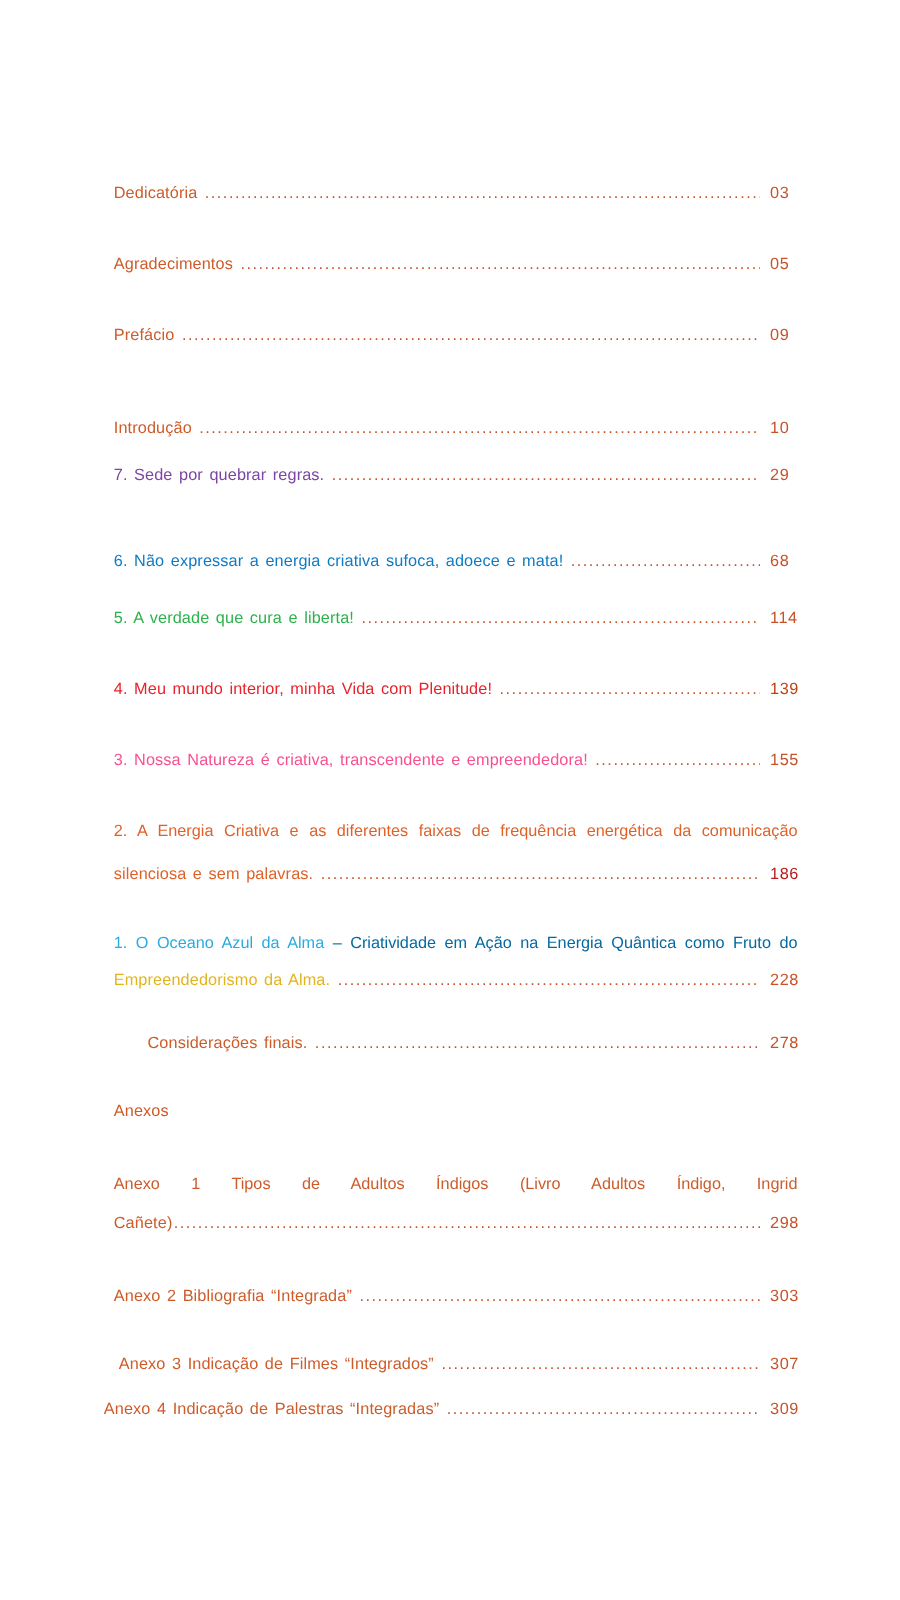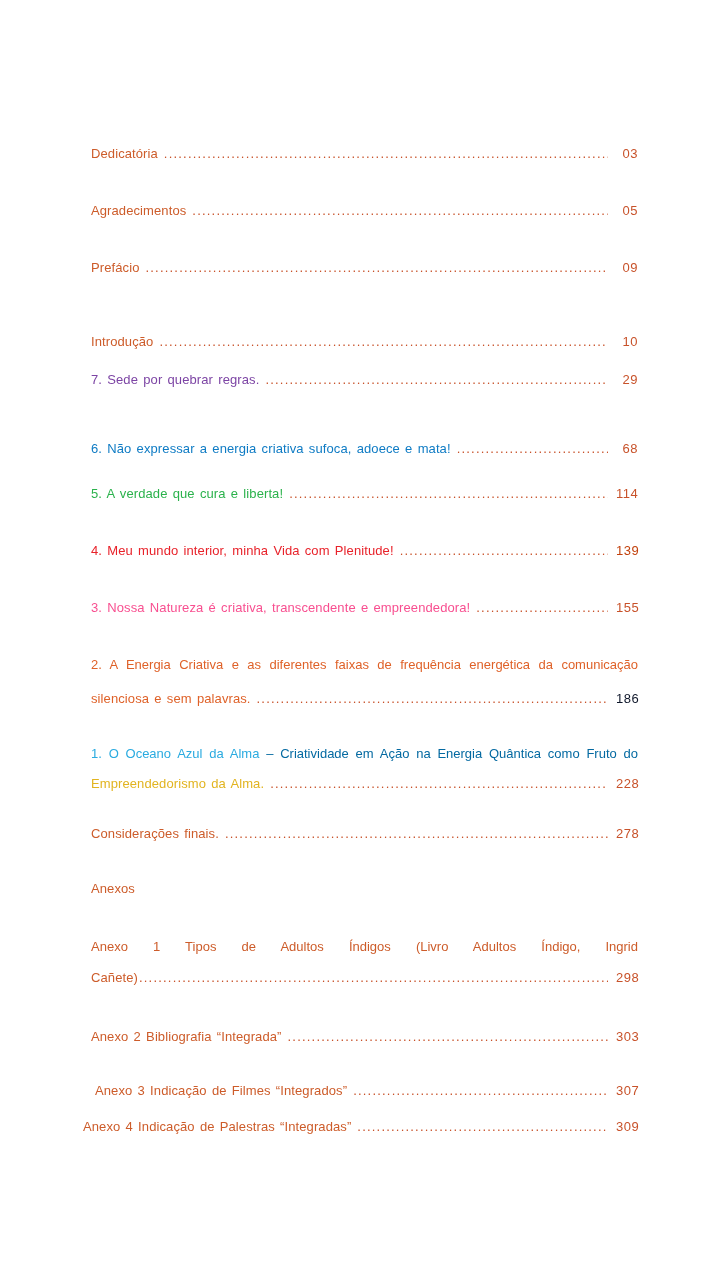--- a/index.html
+++ b/index.html
@@ -47,21 +47,21 @@
     margin: 0 8px 0 6px;
     letter-spacing: 1.2px;
     min-width: 0;
   }
   .leader.tight { margin-left: 1px; }
   .leader::before {
     content: "...................................................................................................................................................................................................................................................";
   }
   .page-num {
     white-space: nowrap;
-    text-align: right;
+    text-align: left;
     min-width: 22px;
     letter-spacing: 0.5px;
   }
 </style>
 </head>
 <body>
 
 <div class="doc-page">
 
   <div class="entry" style="top:144px">
@@ -118,38 +118,38 @@
     <span class="page-num" style="color: rgb(200, 82, 42);">155</span>
   </div>
 
   <div class="entry-block" style="top:655px">
     <div class="jline">
       <span style="color: rgb(223, 97, 40); margin-top: 26px;">2. A Energia Criativa e as diferentes faixas de frequência energética da comunicação</span>
     </div>
     <div class="row" style="margin-top:15px">
       <span class="t" style="color: rgb(223, 97, 40);">silenciosa e sem palavras.</span>
       <span class="leader" style="color: rgb(200, 82, 42);"></span>
-      <span class="page-num" style="color: #0f172a;">186</span>
+      <span class="page-num" style="color: #b91c1c;">186</span>
     </div>
   </div>
 
   <div class="entry-block" style="top:744px">
     <div class="jline">
       <span style="color: rgb(42, 171, 224);">1. O Oceano Azul da Alma</span>
       <span style="color: #0369a1;">– Criatividade em Ação na Energia Quântica como Fruto do</span>
     </div>
     <div class="row" style="margin-top:11px">
       <span class="t" style="color: rgb(226, 180, 32);">Empreendedorismo da Alma.</span>
       <span class="leader" style="color: rgb(200, 82, 42);"></span>
       <span class="page-num" style="color: rgb(200, 82, 42);">228</span>
     </div>
   </div>
 
   <div class="entry" style="top:824px">
-    <span class="t" style="color: rgb(205, 92, 42);">Considerações finais.</span>
+    <span class="t" style="color: rgb(205, 92, 42); margin-left: 27px;">Considerações finais.</span>
     <span class="leader" style="color: rgb(200, 82, 42);"></span>
     <span class="page-num" style="color: rgb(200, 82, 42);">278</span>
   </div>
 
   <div class="entry" style="top:879px">
     <span class="t" style="color: rgb(205, 92, 42);">Anexos</span>
   </div>
 
   <div class="entry-block" style="top:937px">
     <div class="jline">

